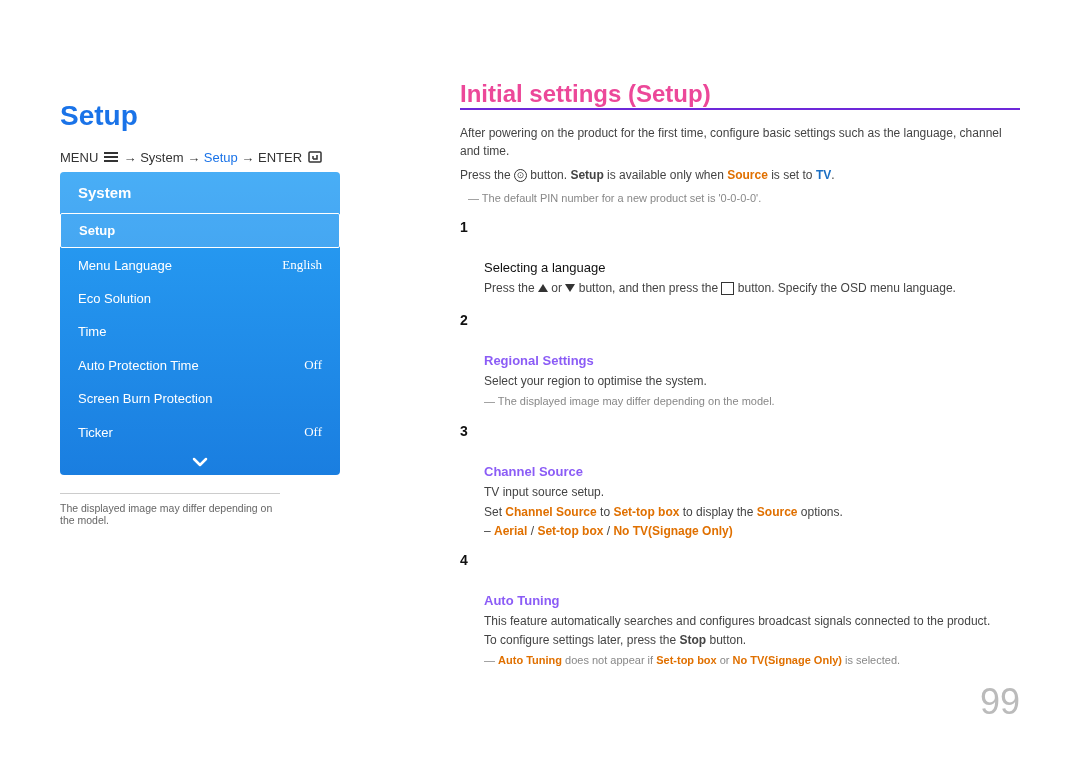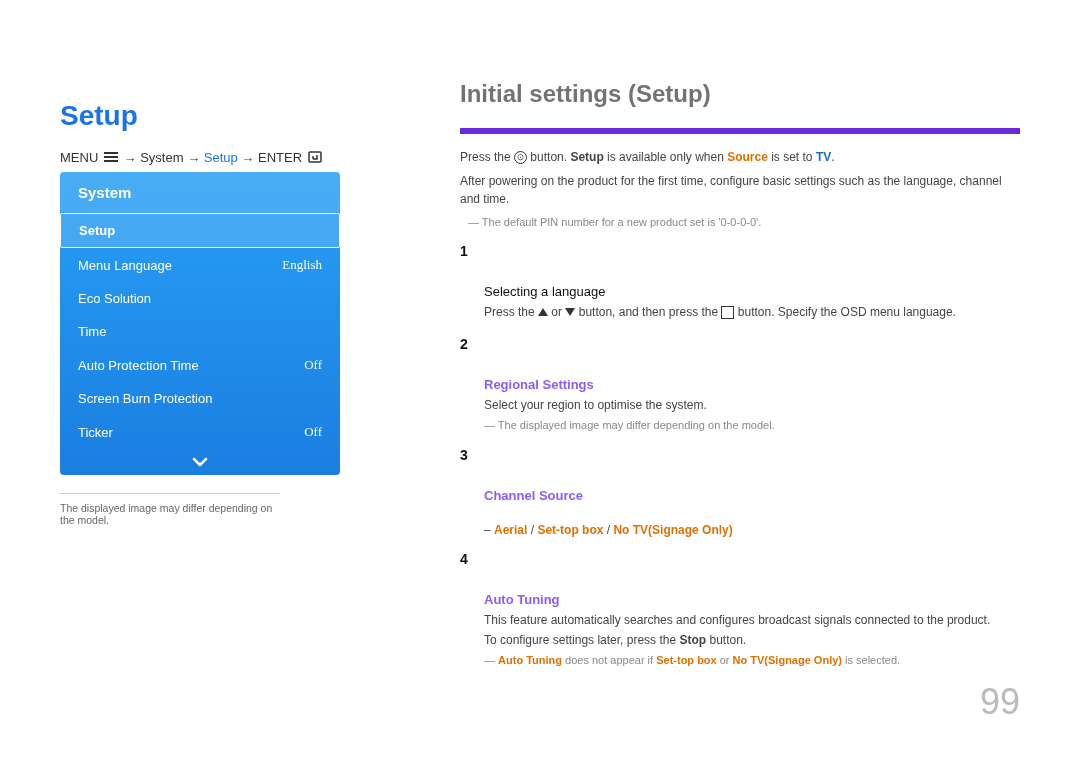--- a/index.html
+++ b/index.html
@@ -106,24 +106,24 @@
     
     .right-column {
       flex: 1;
       padding-top: 40px;
       padding-left: 20px;
     }
 
     .right-title {
       font-size: 24px;
       font-weight: bold;
-      color: #737373;
+      color: #ec4899;
       margin-bottom: 14px;
-      border-bottom: 6px solid #6d28d9;
-      padding-bottom: 20px;
+      border-bottom: 2px solid #6d28d9;
+      padding-bottom: 0;
     }
 
     .intro-text {
       font-size: 12px;
       color: #444;
       margin-bottom: 6px;
       line-height: 1.5;
     }
 
     .intro-text .bold { font-weight: bold; }
@@ -184,21 +184,21 @@
       margin-top: 2px;
       line-height: 1.5;
     }
     .step-note::before { content: '— '; }
     .step-note .orange { color: #e07000; font-weight: bold; }
 
     .dash-item {
       padding-left: 24px;
       font-size: 12px;
       color: #444;
-      margin-top: 20px;
+      margin-top: 2px;
     }
 
     .dash-item::before { content: '– '; }
     .dash-item .orange { color: #e07000; font-weight: bold; }
 
     
     .page-number {
       position: absolute;
       bottom: 40px;
       right: 60px;
@@ -285,27 +285,27 @@
 
     <div class="footnote">
       <span>The displayed image may differ depending on the model.</span>
     </div>
   </div>
 
   <div class="right-column">
     <div class="right-title">Initial settings (Setup)</div>
 
     <p class="intro-text">
+      <span>After powering on the product for the first time, configure basic settings such as the language, channel and time.</span>
+    </p>
+
+    <p class="intro-text">
       Press the
       <span style="display:inline-block;width:13px;height:13px;border-radius:50%;border:1.5px solid #333;vertical-align:middle;text-align:center;line-height:11px;font-size:9px;">⊙</span>
       button. <span class="bold">Setup</span> is available only when <span class="orange">Source</span> is set to <span class="blue">TV</span>.
-    </p>
-
-    <p class="intro-text">
-      <span>After powering on the product for the first time, configure basic settings such as the language, channel and time.</span>
     </p>
 
     <p class="note-text">
       <span>The default PIN number for a new product set is '0-0-0-0'.</span>
     </p>
 
     <div class="step">
       <div class="step-header">
         <span class="step-number">1</span>
         <span class="step-title">Selecting a language</span>
@@ -332,20 +332,24 @@
       <p class="step-note">
         <span>The displayed image may differ depending on the model.</span>
       </p>
     </div>
 
     <div class="step">
       <div class="step-header">
         <span class="step-number">3</span>
         <span class="step-title orange">Channel Source</span>
       </div>
+      <div class="step-body">
+        TV input source setup.<br>
+        Set <span class="orange">Channel Source</span> to <span class="orange">Set-top box</span> to display the <span class="orange">Source</span> options.
+      </div>
       <div class="dash-item">
         <span class="orange">Aerial</span> / <span class="orange">Set-top box</span> / <span class="orange">No TV(Signage Only)</span>
       </div>
     </div>
 
     <div class="step">
       <div class="step-header">
         <span class="step-number">4</span>
         <span class="step-title orange">Auto Tuning</span>
       </div>

